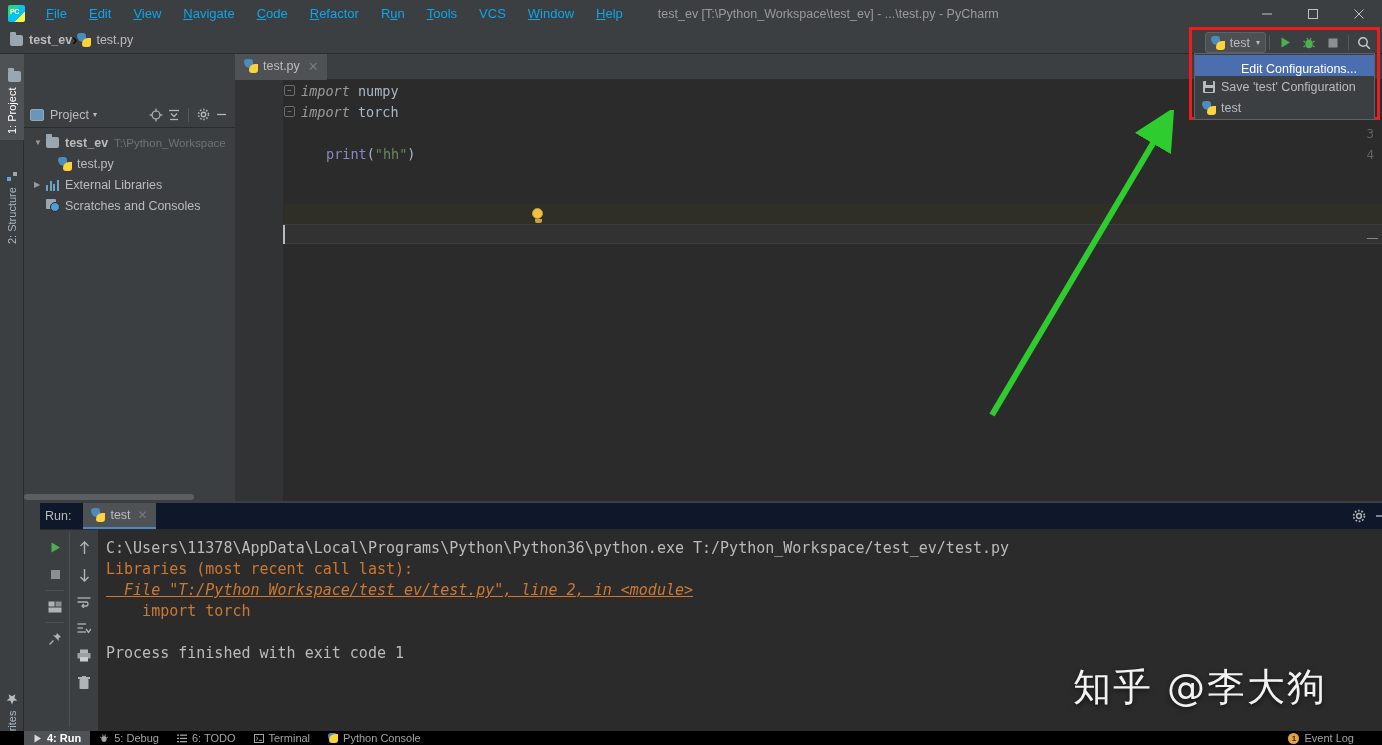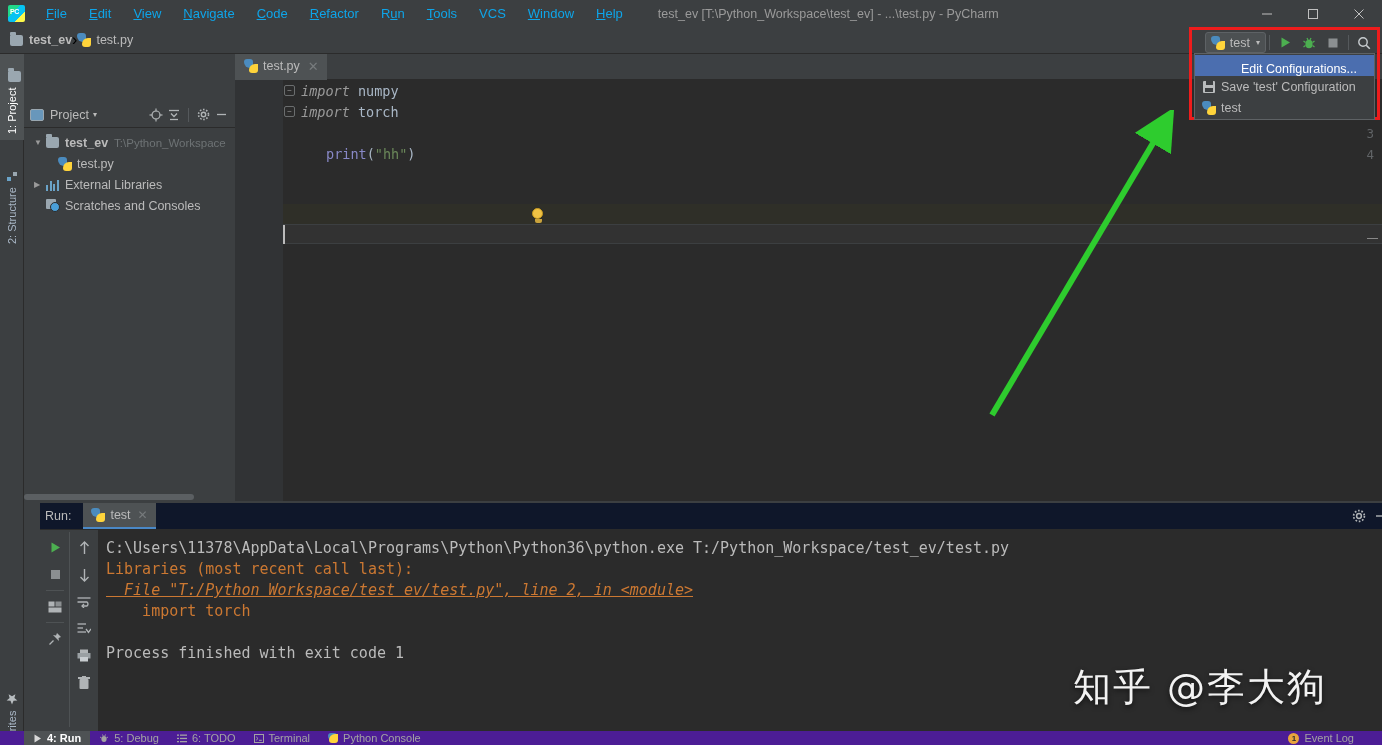--- a/index.html
+++ b/index.html
@@ -248,21 +248,21 @@
     position: absolute; left: 0; top: 27px; width: 58px; height: 201px; background: #3c3f41;
   }
   .rs-col { position: absolute; top: 4px; width: 28px; }
   .rs-btn { height: 27px; display:flex; align-items:center; justify-content:center; }
   .rs-div { height:1px; background:#4e5254; margin: 2px 5px; }
   .rs-vdiv { position:absolute; left:29px; top:2px; width:1px; height:195px; background:#4e5254; }
 
   
   .statusbar {
     position: absolute; left: 0; bottom: 0; width: 1382px; height: 14px;
-    background: #4c1d95; display: flex; align-items: center; overflow: hidden;
+    background: #000000; display: flex; align-items: center; overflow: hidden;
   }
   .sb-item { display: flex; align-items: center; font-size: 11px; color: #a3a3a3; padding: 0 9px; height: 14px; }
   .sb-item.active { background: #4e5254; color: #ffffff; font-weight: bold; }
   .sb-item .sbico { margin-right: 5px; display: flex; align-items: center; }
   .badge {
     width: 11px; height: 11px; border-radius: 50%; background: #e8a33d; color: #2b2b2b;
     font-size: 8px; display: flex; align-items: center; justify-content: center;
     margin-right: 5px; font-weight: bold;
   }
   .sb-right { position: absolute; right: 0; display: flex; align-items: center; }

